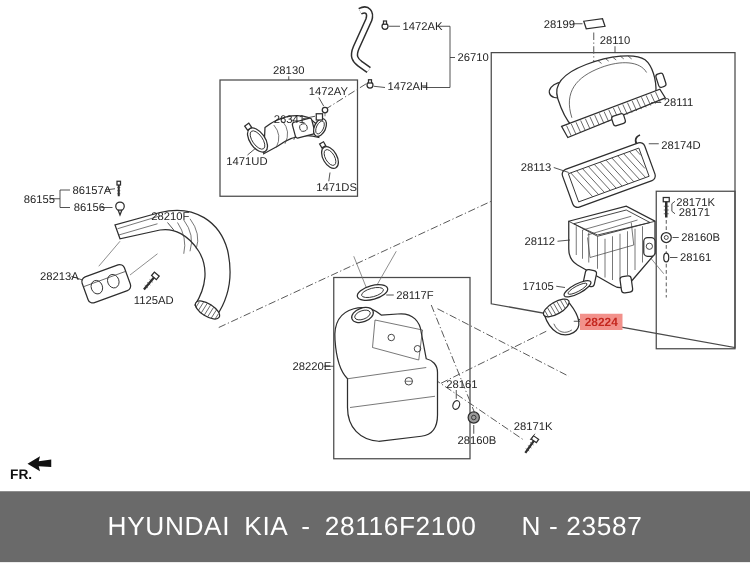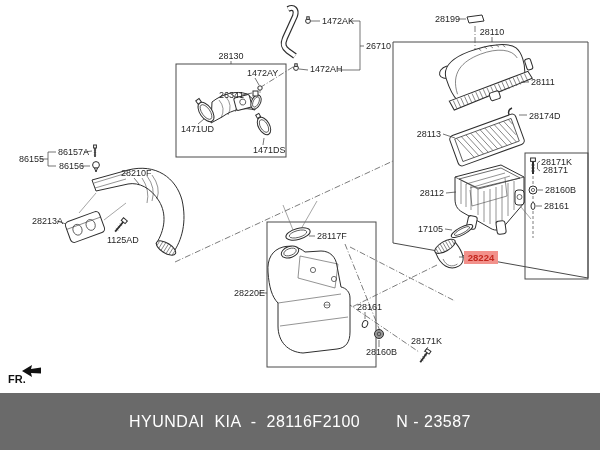--- a/index.html
+++ b/index.html
@@ -16,21 +16,21 @@
   .asmline{stroke:#6a6a6a;stroke-width:0.6;fill:none;}
   .dash{stroke:#5a5a5a;stroke-width:0.8;fill:none;stroke-dasharray:6 2 1 2;}
   .dash2{stroke:#5a5a5a;stroke-width:0.8;fill:none;stroke-dasharray:3 2;}
   .lbl{font-family:"Liberation Sans",sans-serif;font-size:9px;fill:#262626;}
   .lbl-hl{font-family:"Liberation Sans",sans-serif;font-size:9.5px;fill:#c4271f;font-weight:bold;}
   .hl-rect{fill:#f2918b;stroke:none;}
   .fr-lbl{font-family:"Liberation Sans",sans-serif;font-size:11px;font-weight:bold;fill:#111;}
   .footer{
     position:absolute;left:0;top:393px;width:600px;height:57px;
     background:#6a6a6a;display:flex;align-items:center;justify-content:center;
-    gap:36px;color:#ffffff;font-size:16px;letter-spacing:0.5px;
+    gap:36px;color:#ffffff;font-size:21px;letter-spacing:0.5px;
   }
   .footer .left{word-spacing:5px;}
 </style>
 </head>
 <body>
 
 <div class="stage">
   <svg width="600" height="393" viewBox="0 0 600 393">
 
     <rect class="box" x="176" y="64" width="110" height="93"></rect>

